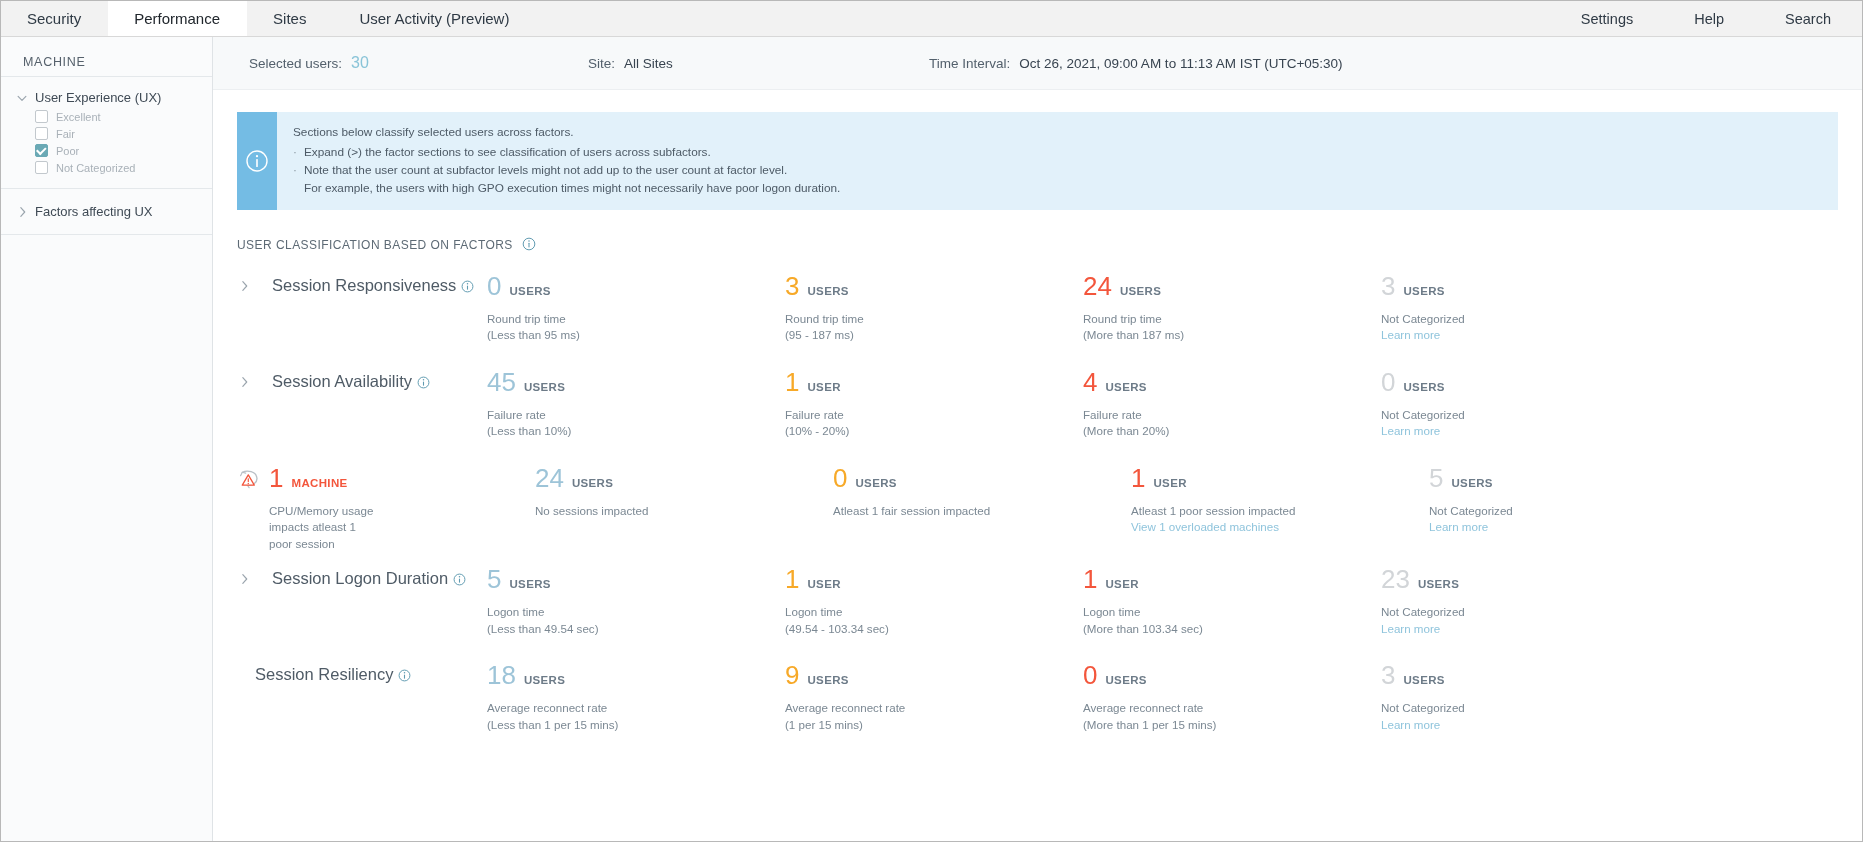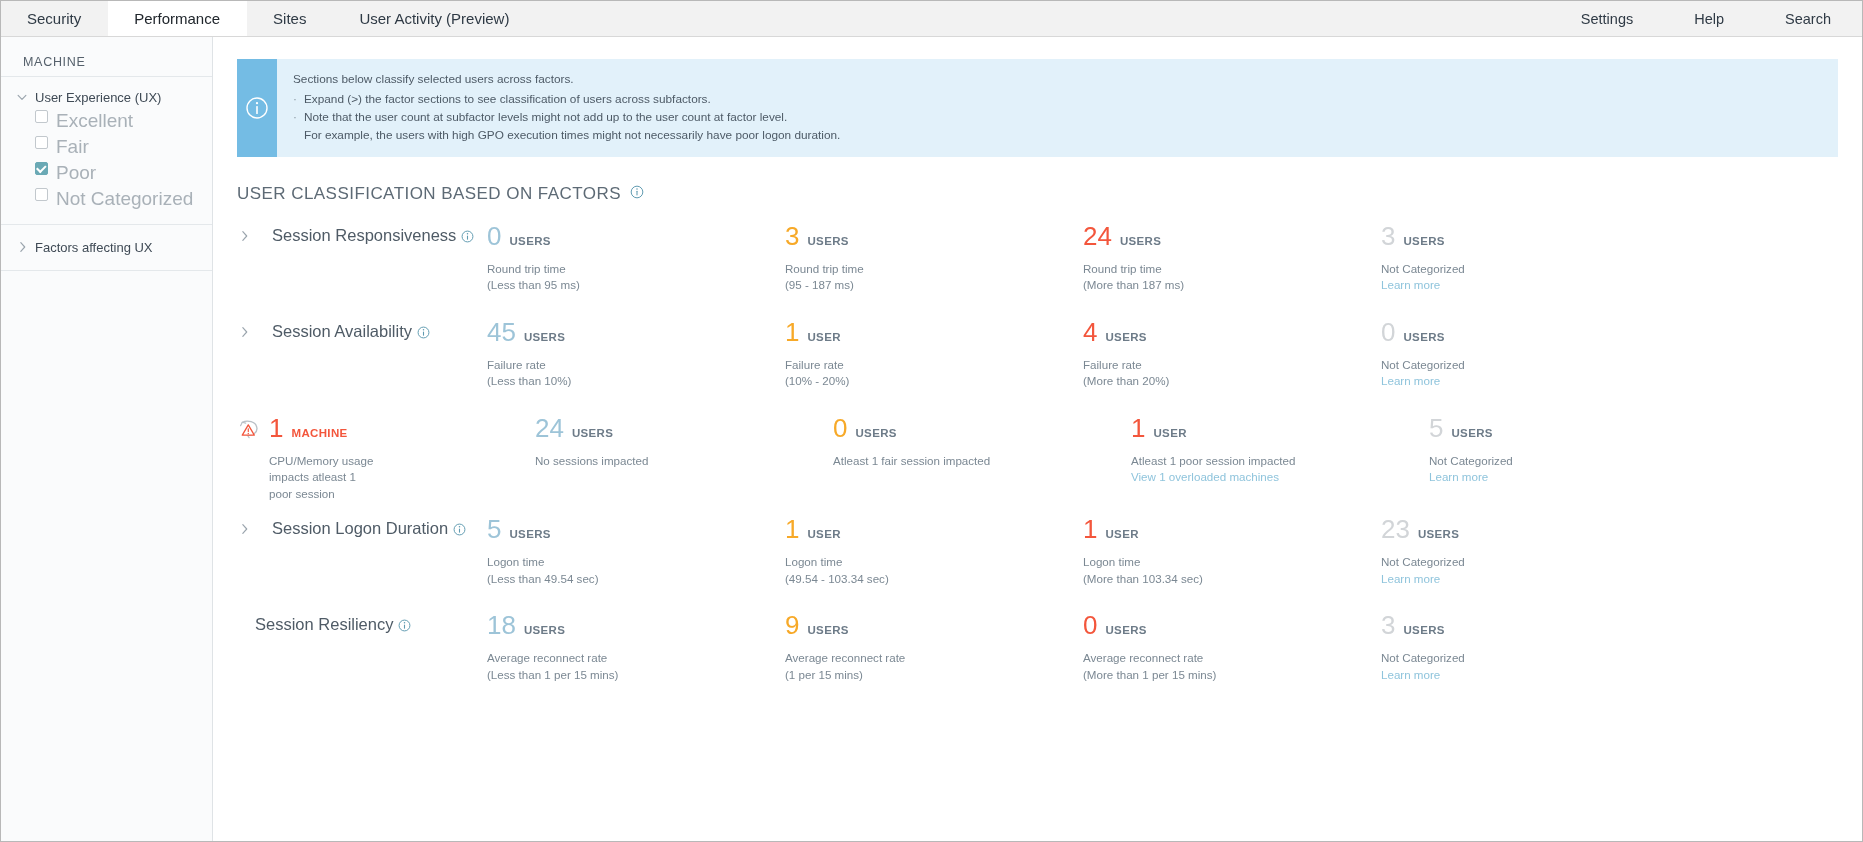--- a/index.html
+++ b/index.html
@@ -58,35 +58,35 @@
     padding: 0 22px;
     font-size: 12.5px;
     letter-spacing: .7px;
     color: #55606b;
     border-bottom: 1px solid #e4e8eb;
     background: #fafbfc;
     margin-top: 10px;
   }
   .filter-group { border-bottom: 1px solid #e4e8eb; padding: 10px 0 12px 0; }
   .group-head {
-    display: flex; align-items: flex-start;
+    display: flex; align-items: flex-end;
     padding: 3px 14px 3px 14px;
     font-size: 13px; color: #3f4a55;
     cursor: pointer;
   }
   .chev {
     width: 14px; height: 14px; margin-right: 6px;
     display: inline-flex; align-items: center; justify-content: center;
     flex: none;
   }
   .chev svg { display: block; }
   .opt {
-    display: flex; align-items: flex-start;
+    display: flex; align-items: flex-end;
     padding: 2px 14px 2px 34px;
-    font-size: 19px; color: #a9b1b8;
+    font-size: 11px; color: #a9b1b8;
     cursor: pointer;
   }
   .cb {
     width: 13px; height: 13px; margin-right: 8px;
     border: 1px solid #c2c8cd; border-radius: 2px;
     background: #fff; flex: none;
     display: inline-flex; align-items: center; justify-content: center;
   }
   .cb.checked { background: #6aa9b5; border-color: #6aa9b5; }
   .cb.checked::after {
@@ -131,21 +131,21 @@
   }
   .banner-body { padding: 12px 14px 12px 16px; font-size: 11.8px; color: #4d5a66; line-height: 1.52; }
   .banner-body .head { margin-bottom: 2px; }
   .bullet-row { display: flex; gap: 7px; }
   .bullet-row .dot { color: #8a97a2; line-height: 1.52; }
 
   
   .sec-title {
     display: flex; align-items: center; gap: 9px;
     margin: 27px 0 6px 24px;
-    font-size: 17px; color: #5d6a75; letter-spacing: .45px;
+    font-size: 12px; color: #5d6a75; letter-spacing: .45px;
     font-weight: 400;
   }
 
   
   .factors { padding: 0 0 0 24px; }
   .frow {
     display: flex;
     min-height: 96px;
     padding-top: 13px;
   }
@@ -239,20 +239,34 @@
                 </svg>
               </span>
               <span>Factors affecting UX</span>
             </div>
           </div>
         </div>
     </div>
 
     <div class="main">
 
+      <div class="meta">
+        <div class="meta-item m1">
+          <span class="lbl">Selected users:</span>
+          <span class="val num">30</span>
+        </div>
+        <div class="meta-item m2">
+          <span class="lbl">Site:</span>
+          <span class="val">All Sites</span>
+        </div>
+        <div class="meta-item m3">
+          <span class="lbl">Time Interval:</span>
+          <span class="val">Oct 26, 2021, 09:00 AM to 11:13 AM IST (UTC+05:30)</span>
+        </div>
+      </div>
 
       <div class="scroll">
 
         <div class="banner">
           <div class="banner-icon-col">
             <svg width="24" height="24" viewBox="0 0 24 24" aria-hidden="true">
               <circle cx="12" cy="12" r="10" fill="none" stroke="#ffffff" stroke-width="1.4"></circle>
               <circle cx="12" cy="7.2" r="1.15" fill="#ffffff"></circle>
               <rect x="11.2" y="10" width="1.6" height="8" rx="0.6" fill="#ffffff"></rect>
             </svg>

